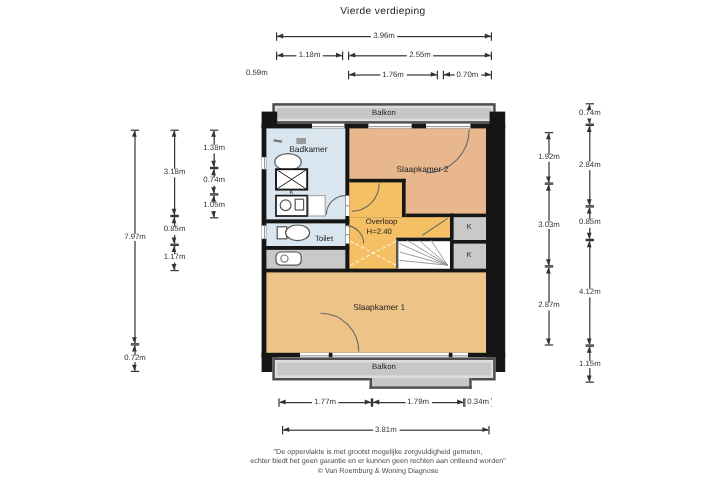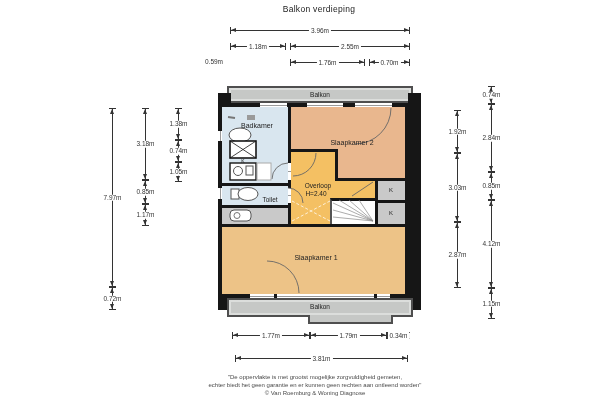--- a/index.html
+++ b/index.html
@@ -25,21 +25,21 @@
   .vdim .ar.t{top:0;border-bottom:5px solid #333;}
   .vdim .ar.b{bottom:0;border-top:5px solid #333;}
   .vdim .dl{position:absolute;left:3.5px;top:50%;transform:translate(-50%,-50%);background:#fff;padding:0 1px;font-size:6.5px;color:#333;white-space:nowrap;line-height:1;}
   .title{position:absolute;left:319px;top:9px;transform:translate(-50%,-50%);font-size:8.5px;color:#222;letter-spacing:.3px;white-space:nowrap;}
   .footer{position:absolute;left:115px;top:373px;width:400px;text-align:center;font-size:6px;color:#4a4a4a;line-height:1.35;}
   svg{position:absolute;left:0;top:0;pointer-events:none;}
 </style>
 </head>
 <body>
 
-<div class="title">Balkon verdieping</div>
+<div class="title">Vierde verdieping</div>
 
 <div class="balkon" style="left:227px;top:86px;width:186px;height:17px;"></div>
 
 <div class="wall" style="left:218px;top:103px;width:203px;height:195px;"></div>
 
 <div class="wall" style="left:218px;top:93px;width:13px;height:14px;"></div>
 <div class="wall" style="left:408px;top:93px;width:13px;height:14px;"></div>
 <div class="wall" style="left:218px;top:294px;width:14px;height:16px;"></div>
 <div class="wall" style="left:405px;top:294px;width:16px;height:16px;"></div>
 

